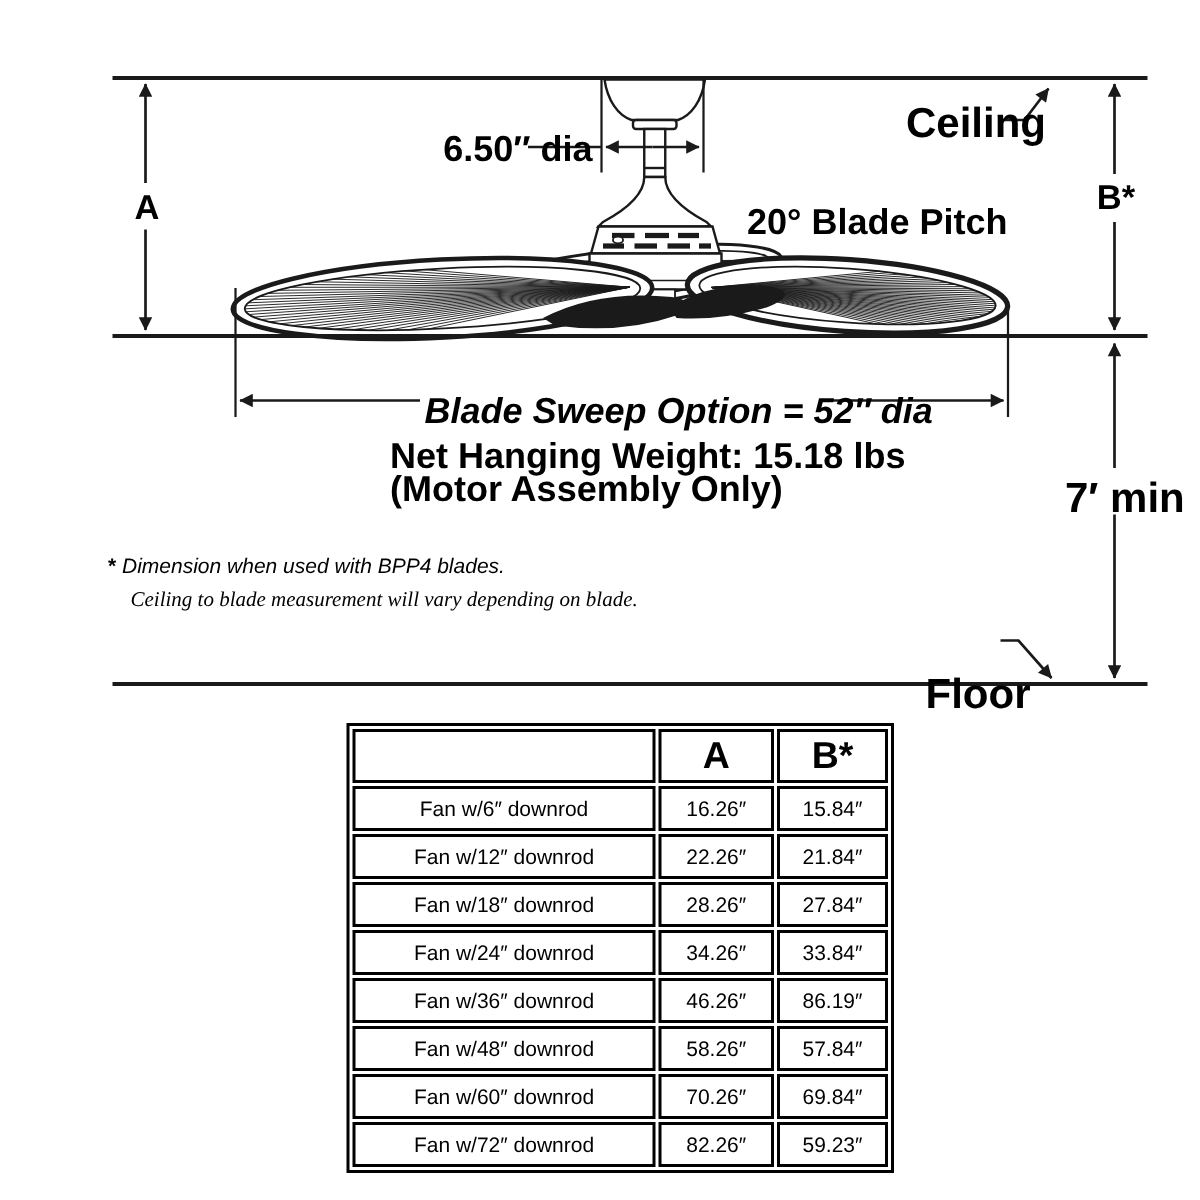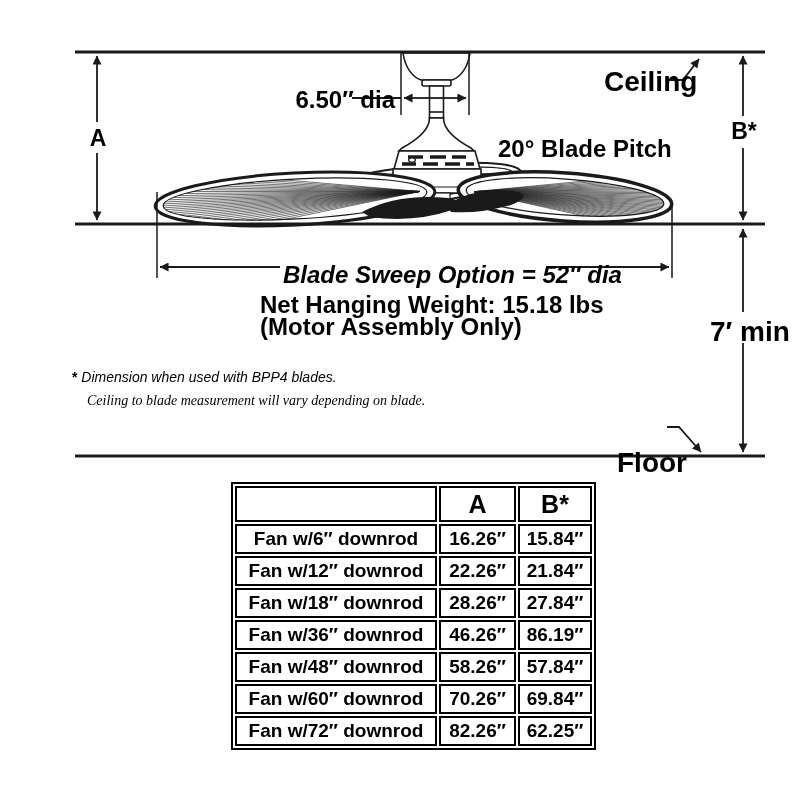--- a/index.html
+++ b/index.html
@@ -41,21 +41,21 @@
   #spec-table{
     position:absolute;left:231px;top:482px;
     border-collapse:separate;border-spacing:2px;
     border:2px solid #000;background:#fff;
   }
   #spec-table th,#spec-table td{
     border:2px solid #000;text-align:center;vertical-align:middle;
     background:#fff;padding:0 4px;
   }
   #spec-table th{font-size:25px;font-weight:bold;height:32px;}
-  #spec-table td{font-size:19px;font-weight:bold;height:26px;}
+  #spec-table td{font-size:14px;font-weight:normal;height:26px;}
   #spec-table .col-label{width:190px;}
   #spec-table .col-a{width:65px;}
   #spec-table .col-b{width:62px;}
 </style>
 </head>
 <body>
 
 <svg id="diagram-svg" width="800" height="470" viewBox="0 0 800 470" aria-hidden="true">
   <defs>
     <marker id="arr" viewBox="0 0 10 10" refX="9.5" refY="5" markerWidth="11" markerHeight="9" markerUnits="userSpaceOnUse" orient="auto">
@@ -270,33 +270,38 @@
       <td>Fan w/12″ downrod</td>
       <td>22.26″</td>
       <td>21.84″</td>
     </tr>
     <tr>
       <td>Fan w/18″ downrod</td>
       <td>28.26″</td>
       <td>27.84″</td>
     </tr>
     <tr>
+      <td>Fan w/24″ downrod</td>
+      <td>34.26″</td>
+      <td>33.84″</td>
+    </tr>
+    <tr>
       <td>Fan w/36″ downrod</td>
       <td>46.26″</td>
       <td>86.19″</td>
     </tr>
     <tr>
       <td>Fan w/48″ downrod</td>
       <td>58.26″</td>
       <td>57.84″</td>
     </tr>
     <tr>
       <td>Fan w/60″ downrod</td>
       <td>70.26″</td>
       <td>69.84″</td>
     </tr>
     <tr>
       <td>Fan w/72″ downrod</td>
       <td>82.26″</td>
-      <td>62.25″</td>
+      <td>59.23″</td>
     </tr>
   </tbody>
 </table>
 
 </body></html>

